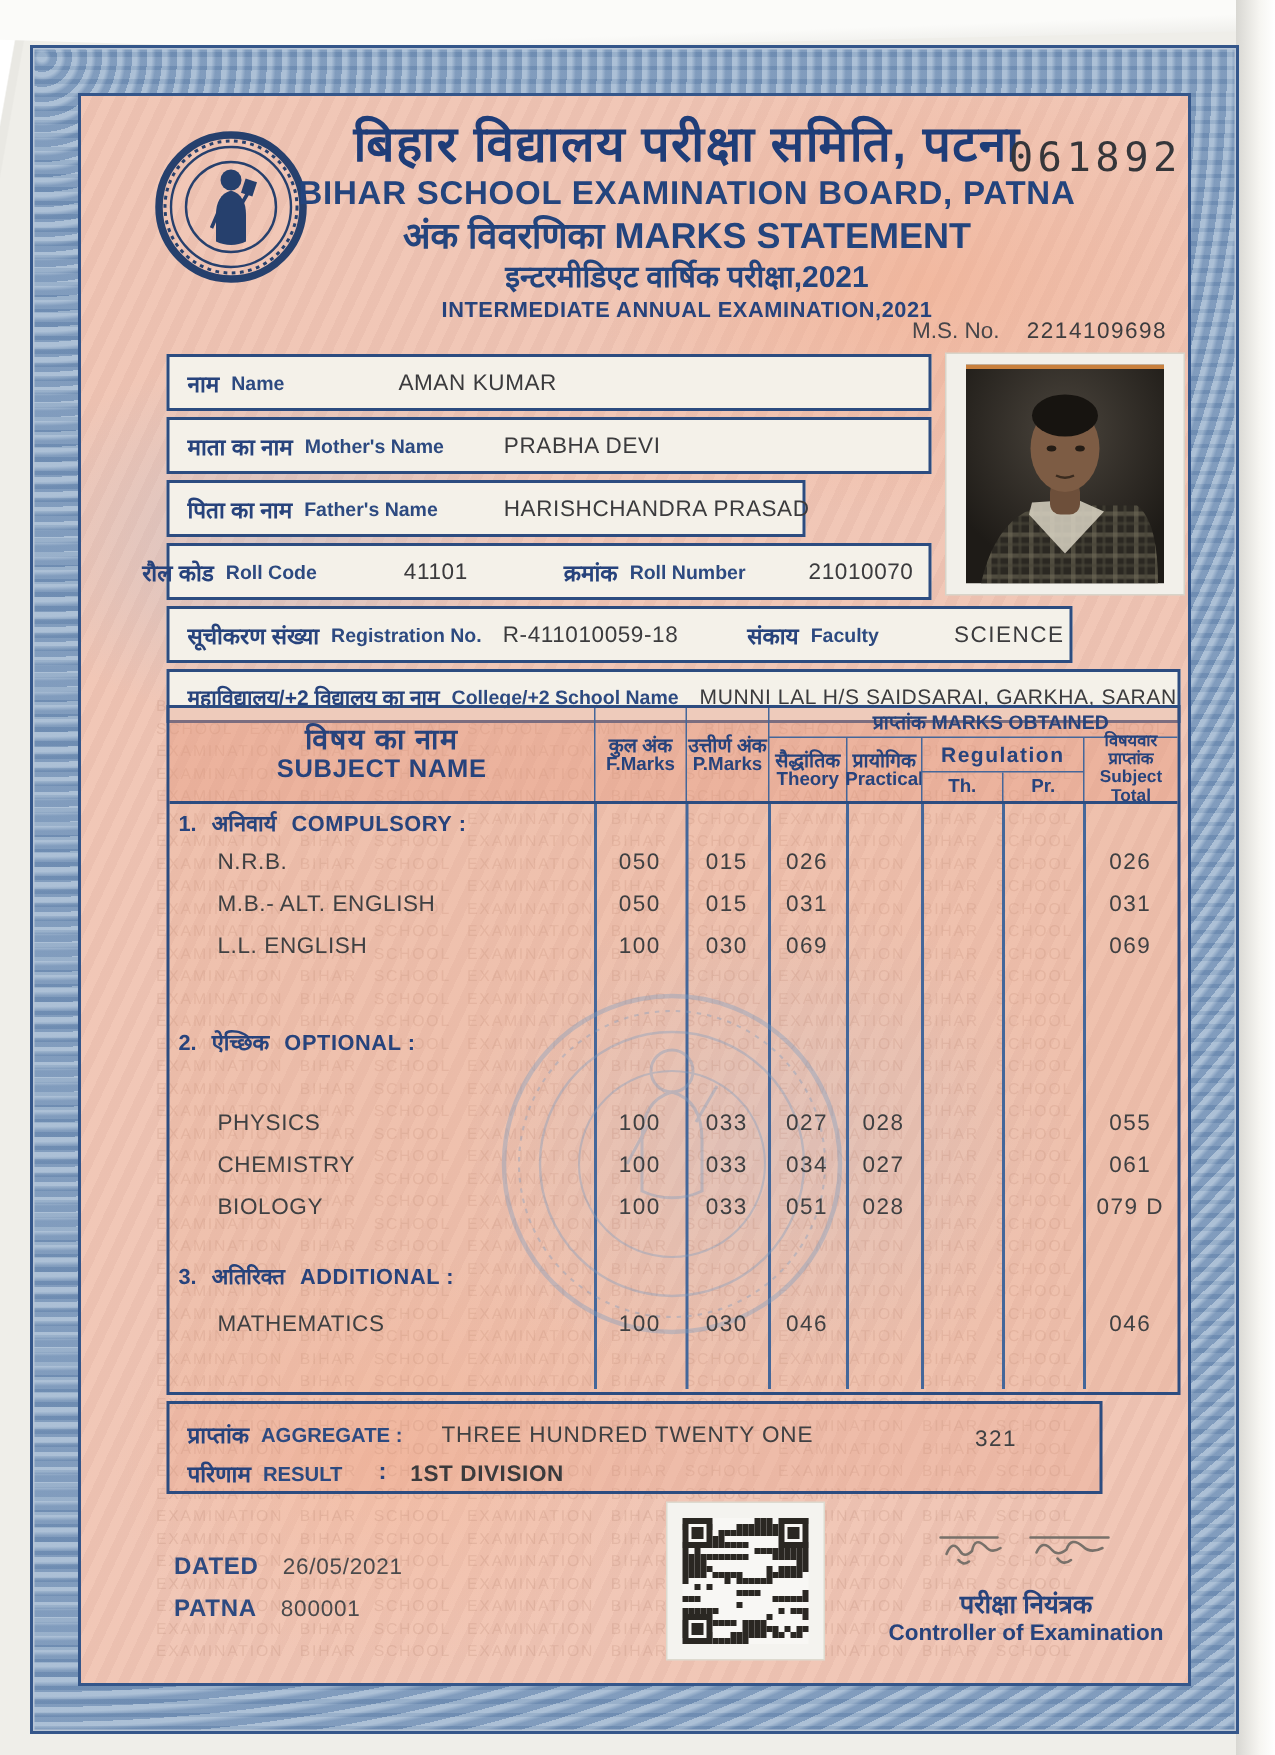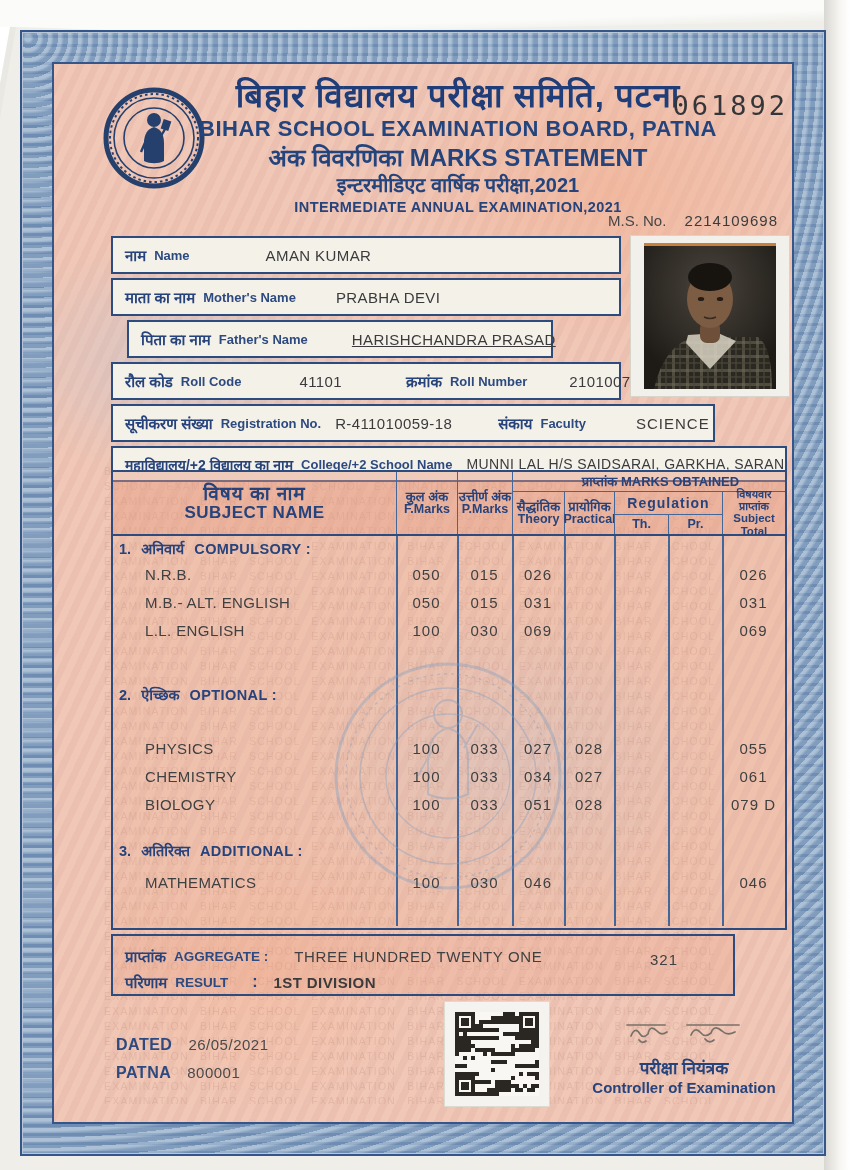--- a/index.html
+++ b/index.html
@@ -136,26 +136,26 @@
     <div class="fieldbox" style="left:57px;top:172px;width:510px;">
       <span class="lh">नाम</span>
       <span class="le">Name</span>
       <span class="val" style="margin-left:62px;text-align:center;">AMAN KUMAR</span>
     </div>
     <div class="fieldbox" style="left:57px;top:214px;width:510px;">
       <span class="lh">माता का नाम</span>
       <span class="le">Mother's Name</span>
       <span class="val" style="margin-left:26px;">PRABHA DEVI</span>
     </div>
-    <div class="fieldbox" style="left:73px;top:256px;width:426px;text-align:center;">
+    <div class="fieldbox" style="left:57px;top:256px;width:426px;text-align:center;">
       <span class="lh">पिता का नाम</span>
       <span class="le">Father's Name</span>
-      <span class="val" style="margin-left:30px;text-decoration:underline;">HARISHCHANDRA PRASAD</span>
-    </div>
-    <div class="fieldbox" style="left:57px;top:298px;width:510px;">
+      <span class="val" style="margin-left:30px;">HARISHCHANDRA PRASAD</span>
+    </div>
+    <div class="fieldbox" style="left:57px;top:298px;width:510px;justify-content:flex-end;">
       <span class="lh">रौल कोड</span>
       <span class="le">Roll Code</span>
       <span class="val" style="margin-left:44px;">41101</span>
       <span class="lh" style="margin-left:64px;">क्रमांक</span>
       <span class="le">Roll Number</span>
       <span class="val" style="margin-left:28px;">21010070</span>
     </div>
     <div class="fieldbox" style="left:57px;top:340px;width:604px;">
       <span class="lh">सूचीकरण संख्या</span>
       <span class="le">Registration No.</span>

